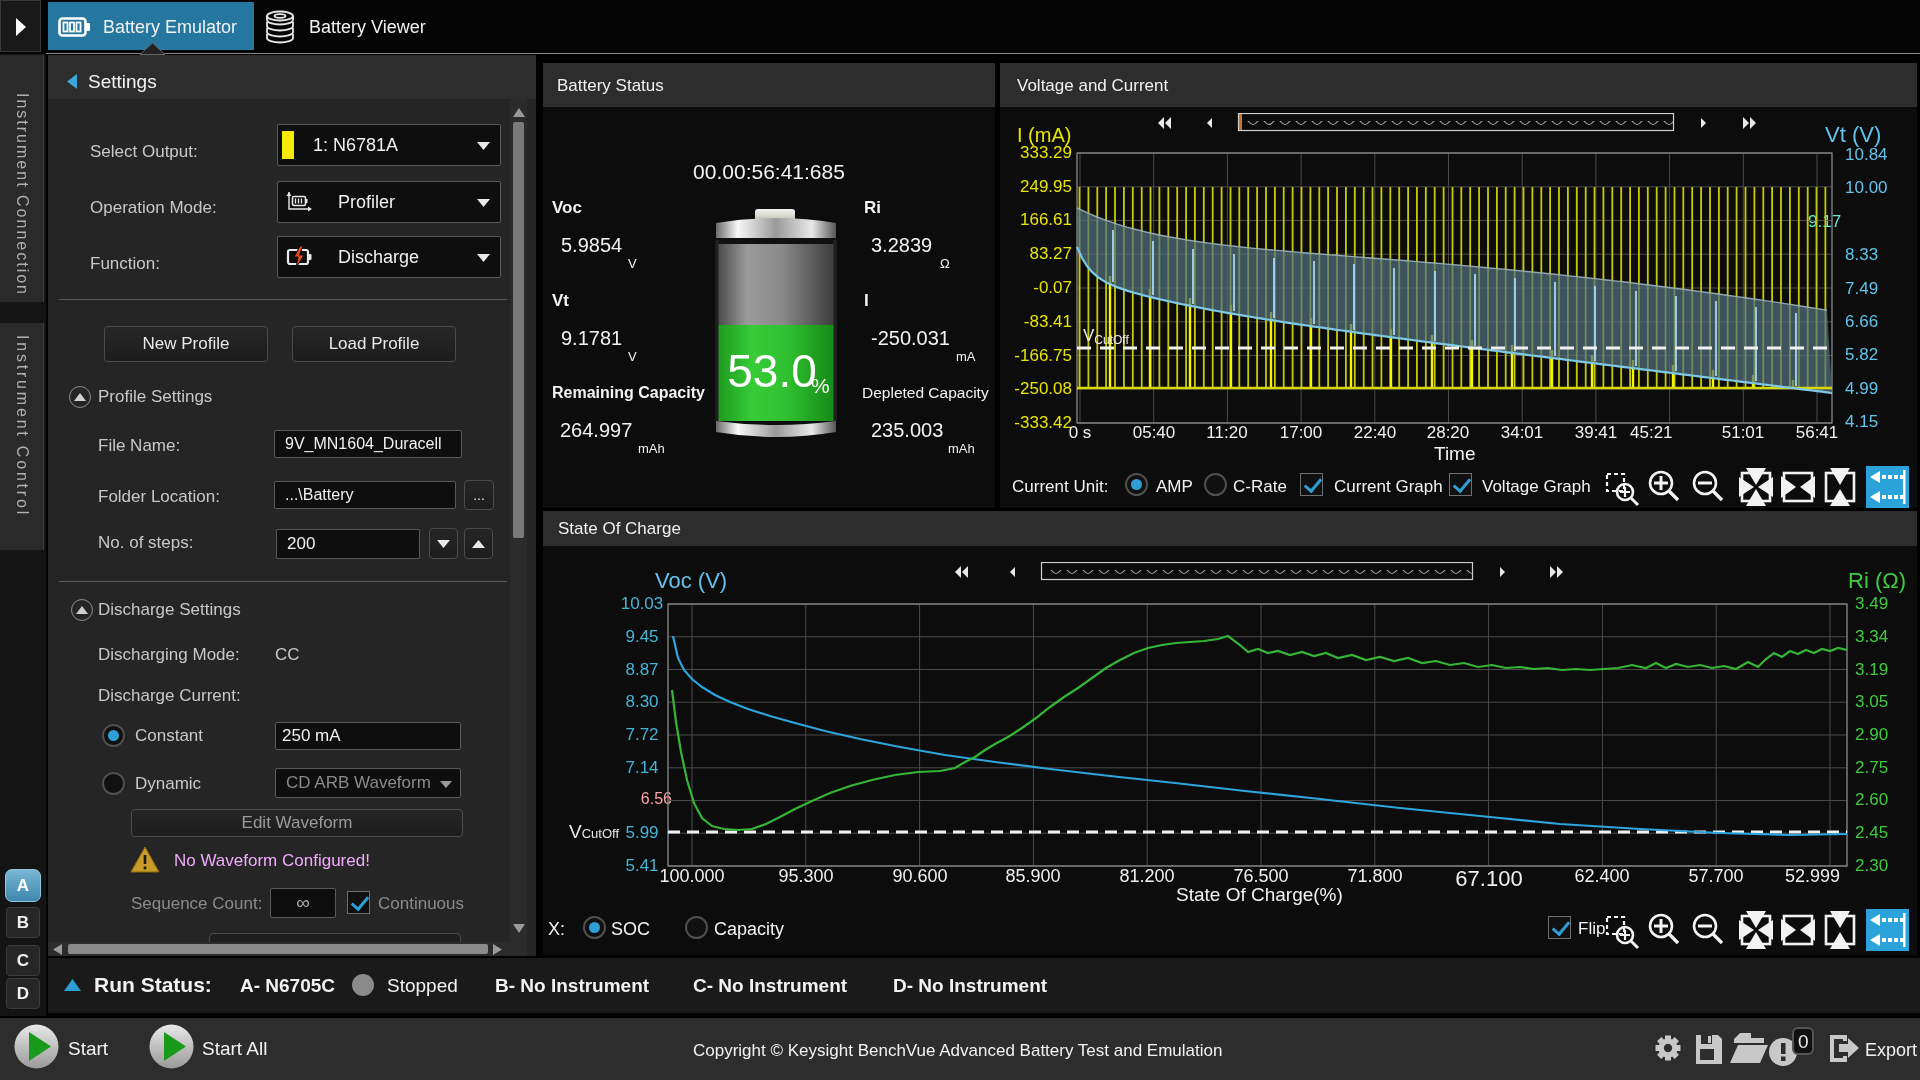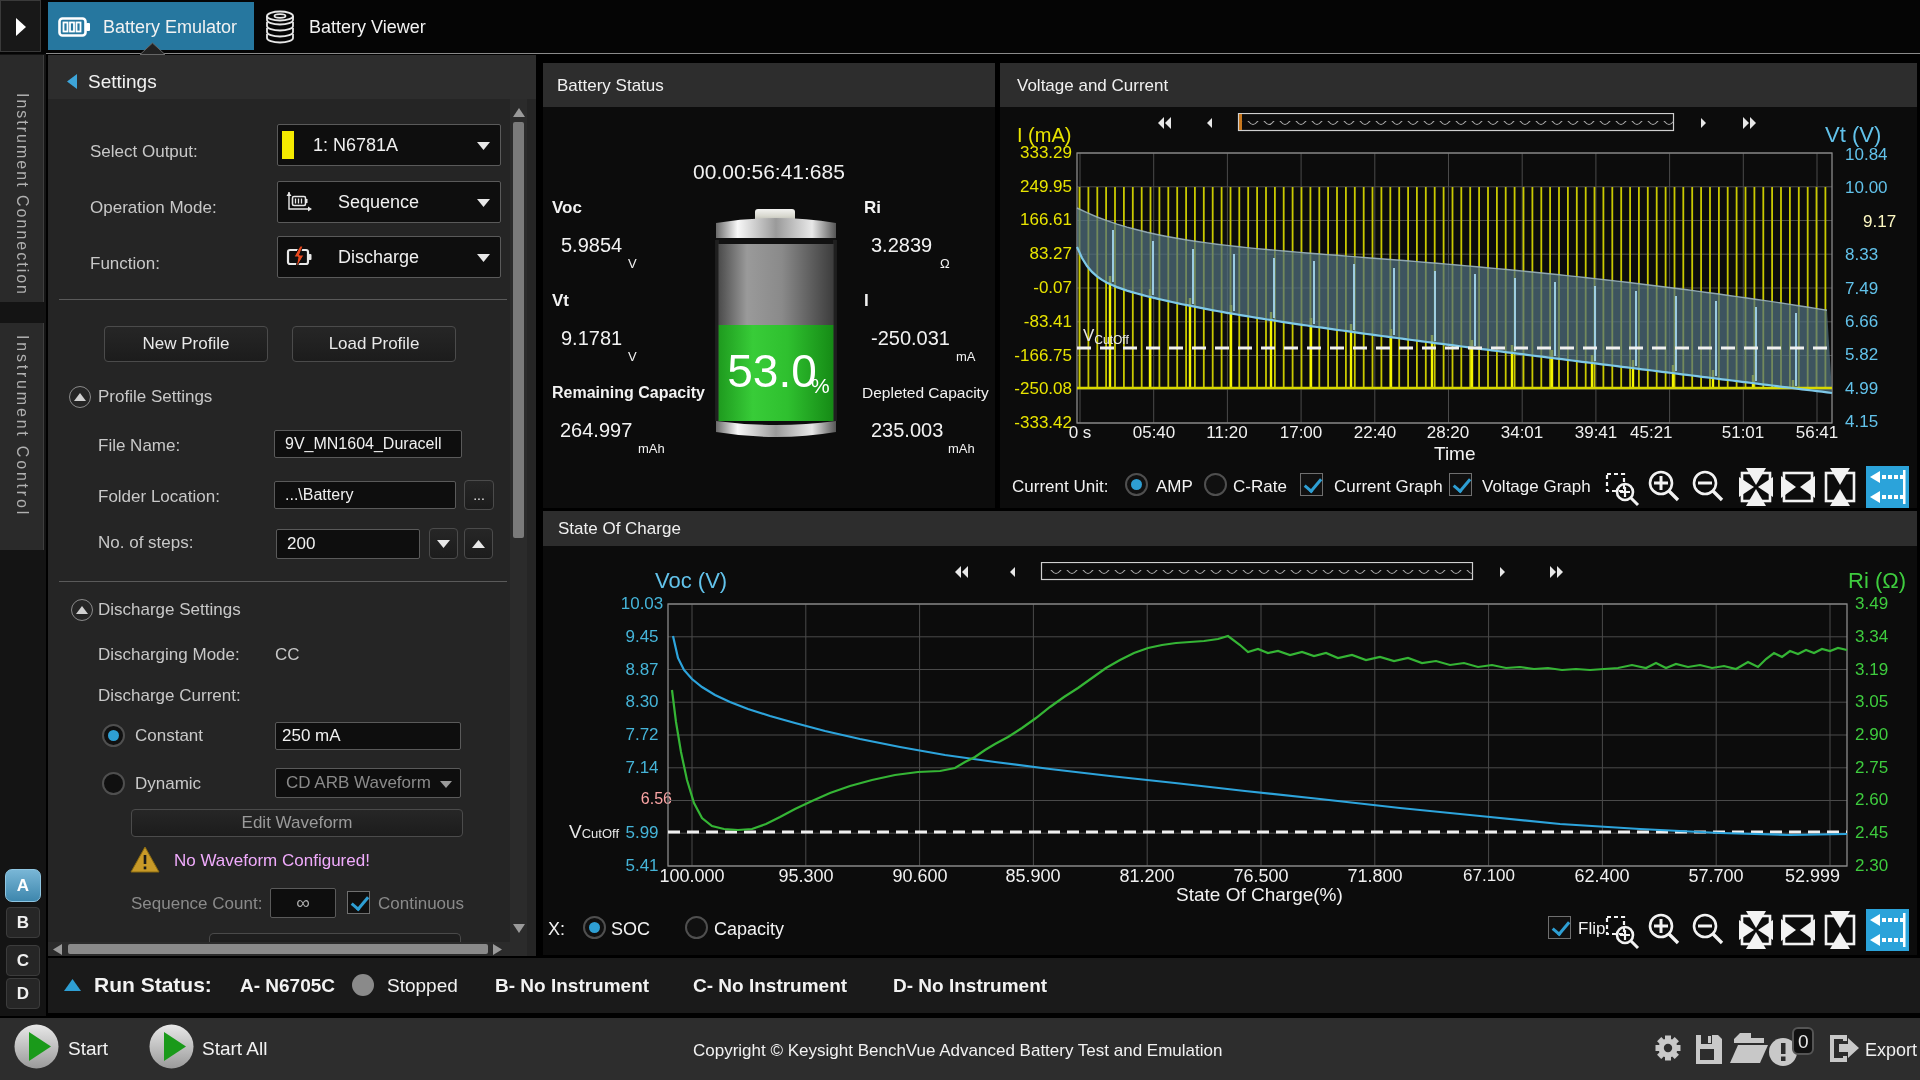--- a/index.html
+++ b/index.html
@@ -80,21 +80,21 @@
 <div class="abs input" style="left:277px;top:181px;width:224px;height:42px">
   <svg style="margin-left:8px" width="26" height="24" viewBox="0 0 26 24">
       <g stroke="#e8e8e8" fill="none" stroke-width="1.6">
   <path d="M3,2 v17 h19" stroke-width="1.4"></path>
         <path d="M3,2 l-2.5,4h5z M22,16.5 l4,2.5 -4,2.5z" fill="#e8e8e8" stroke="none"></path>
   <rect x="6.5" y="6.5" width="13" height="9" rx="1.5"></rect>
         <path d="M9.5,8.5v5M12.5,8.5v5M15.5,8.5v5" stroke-width="1.3"></path>
         <rect x="19.5" y="9" width="2" height="4" fill="#e8e8e8" stroke="none"></rect>
       </g>
     </svg>
-  <span style="margin-left:26px;font-size:18px">Sequence</span>
+  <span style="margin-left:26px;font-size:18px">Profiler</span>
   <svg style="position:absolute;right:10px;top:17px" width="13" height="8">
       <path d="M0,0h13l-6.5,8z" fill="#e8e8e8"></path>
     </svg>
 </div>
 <div class="abs lbl" style="left:90px;top:254px">Function:</div>
 <div class="abs input" style="left:277px;top:236px;width:224px;height:42px">
   <svg style="margin-left:8px" width="28" height="24" viewBox="0 0 28 24">
       <g>
   <rect x="2" y="5" width="20" height="14" rx="2" fill="none" stroke="#e8e8e8" stroke-width="2.2"></rect>
   <rect x="22.5" y="9" width="3" height="6" rx="1" fill="#e8e8e8"></rect>
@@ -288,21 +288,21 @@
 <div class="abs" style="left:1002px;top:177px;width:70px;text-align:right;font-size:17px;color:#e8e400">249.95</div>
 <div class="abs" style="left:1002px;top:210px;width:70px;text-align:right;font-size:17px;color:#e8e400">166.61</div>
 <div class="abs" style="left:1002px;top:244px;width:70px;text-align:right;font-size:17px;color:#e8e400">83.27</div>
 <div class="abs" style="left:1002px;top:278px;width:70px;text-align:right;font-size:17px;color:#e8e400">-0.07</div>
 <div class="abs" style="left:1002px;top:312px;width:70px;text-align:right;font-size:17px;color:#e8e400">-83.41</div>
 <div class="abs" style="left:1002px;top:346px;width:70px;text-align:right;font-size:17px;color:#e8e400">-166.75</div>
 <div class="abs" style="left:1002px;top:379px;width:70px;text-align:right;font-size:17px;color:#e8e400">-250.08</div>
 <div class="abs" style="left:1002px;top:413px;width:70px;text-align:right;font-size:17px;color:#e8e400">-333.42</div>
 <div class="abs" style="left:1845px;top:145px;font-size:17px;color:#62c2ea">10.84</div>
 <div class="abs" style="left:1845px;top:178px;font-size:17px;color:#62c2ea">10.00</div>
-<div class="abs" style="left:1863px;top:212px;font-size:17px;color:#fef9c3">9.17</div>
+<div class="abs" style="left:1808px;top:212px;font-size:17px;color:#5eead4">9.17</div>
 <div class="abs" style="left:1845px;top:245px;font-size:17px;color:#62c2ea">8.33</div>
 <div class="abs" style="left:1845px;top:279px;font-size:17px;color:#62c2ea">7.49</div>
 <div class="abs" style="left:1845px;top:312px;font-size:17px;color:#62c2ea">6.66</div>
 <div class="abs" style="left:1845px;top:345px;font-size:17px;color:#62c2ea">5.82</div>
 <div class="abs" style="left:1845px;top:379px;font-size:17px;color:#62c2ea">4.99</div>
 <div class="abs" style="left:1845px;top:412px;font-size:17px;color:#62c2ea">4.15</div>
 <svg class="abs" style="left:1000px;top:63px" width="917" height="445" viewBox="0 0 917 445">
 <path d="M77,90.0H832M77,123.8H832M77,157.5H832M77,191.2H832M77,225.0H832M77,258.8H832M77,292.5H832M77,326.2H832M77,360.0H832M80.0,90V360M153.7,90V360M227.4,90V360M301.1,90V360M374.8,90V360M448.5,90V360M522.2,90V360M595.9,90V360M669.6,90V360M743.3,90V360M817.0,90V360" stroke="#4a4a4a" stroke-width="1"></path>
 <rect x="77" y="90" width="755" height="270" fill="none" stroke="#8a8a8a" stroke-width="1.3"></rect>
 <path d="M79.5,124V325M88.4,124V325M97.3,124V325M106.1,124V325M115.0,124V325M123.9,124V325M132.8,124V325M141.7,124V325M150.5,124V325M159.4,124V325M168.3,124V325M177.2,124V325M186.1,124V325M194.9,124V325M203.8,124V325M212.7,124V325M221.6,124V325M230.5,124V325M239.3,124V325M248.2,124V325M257.1,124V325M266.0,124V325M274.9,124V325M283.7,124V325M292.6,124V325M301.5,124V325M310.4,124V325M319.3,124V325M328.1,124V325M337.0,124V325M345.9,124V325M354.8,124V325M363.7,124V325M372.5,124V325M381.4,124V325M390.3,124V325M399.2,124V325M408.1,124V325M416.9,124V325M425.8,124V325M434.7,124V325M443.6,124V325M452.5,124V325M461.3,124V325M470.2,124V325M479.1,124V325M488.0,124V325M496.9,124V325M505.7,124V325M514.6,124V325M523.5,124V325M532.4,124V325M541.3,124V325M550.1,124V325M559.0,124V325M567.9,124V325M576.8,124V325M585.7,124V325M594.5,124V325M603.4,124V325M612.3,124V325M621.2,124V325M630.1,124V325M638.9,124V325M647.8,124V325M656.7,124V325M665.6,124V325M674.5,124V325M683.3,124V325M692.2,124V325M701.1,124V325M710.0,124V325M718.9,124V325M727.7,124V325M736.6,124V325M745.5,124V325M754.4,124V325M763.3,124V325M772.1,124V325M781.0,124V325M789.9,124V325M798.8,124V325M807.7,124V325M816.5,124V325M825.4,124V325" stroke="#c9c900" stroke-width="1.8"></path>
@@ -433,21 +433,21 @@
 <path d="M129.0,179.0 L133.0,211.0 L138.0,241.0 L144.0,269.0 L151.0,292.0 L159.0,307.0 L169.0,315.0 L181.0,318.0 L195.0,319.0 L209.0,318.0 L223.0,313.0 L237.0,306.0 L252.0,298.0 L269.0,290.0 L287.0,282.0 L307.0,275.0 L329.0,269.0 L352.0,264.0 L375.0,261.0 L397.0,260.0 L412.0,257.0 L422.0,251.0 L432.0,246.0 L442.0,239.0 L452.0,233.0 L465.0,226.0 L479.0,217.0 L493.0,207.0 L507.0,196.0 L521.0,186.0 L535.0,177.0 L549.0,167.0 L563.0,157.0 L577.0,149.0 L591.0,142.0 L605.0,137.0 L619.0,134.0 L633.0,132.0 L647.0,131.0 L661.0,130.0 L675.0,128.0 L685.0,125.0 L697.0,134.0 L705.0,141.0 L715.0,138.0 L725.0,142.0 L735.0,140.0 L747.0,144.0 L759.0,141.0 L771.0,145.0 L783.0,142.0 L795.0,147.0 L809.0,144.0 L823.0,149.0 L837.0,146.0 L851.0,150.0 L865.0,147.0 L879.0,152.0 L893.0,150.0 L907.0,154.0 L921.0,152.0 L935.0,156.0 L949.0,154.0 L963.0,157.0 L977.0,156.0 L991.0,158.0 L1005.0,157.0 L1019.0,159.0 L1033.0,158.0 L1047.0,159.0 L1061.0,158.0 L1075.0,157.0 L1089.0,154.0 L1103.0,157.0 L1113.0,152.0 L1123.0,157.0 L1133.0,153.0 L1145.0,156.0 L1157.0,154.0 L1169.0,157.0 L1181.0,155.0 L1193.0,158.0 L1205.0,151.0 L1215.0,156.0 L1223.0,148.0 L1231.0,142.0 L1239.0,146.0 L1247.0,140.0 L1255.0,143.0 L1263.0,139.0 L1271.0,142.0 L1279.0,138.0 L1287.0,140.0 L1295.0,137.0 L1304.0,139.0" fill="none" stroke="#35b535" stroke-width="2.2"></path>
 </svg>
 <div class="abs" style="left:569px;top:821px;font-size:19px;color:#e8e8e8">V<span style="font-size:13px">CutOff</span></div>
 <div class="abs" style="left:647px;top:866px;width:90px;text-align:center;font-size:18px;color:#f0f0f0">100.000</div>
 <div class="abs" style="left:761px;top:866px;width:90px;text-align:center;font-size:18px;color:#f0f0f0">95.300</div>
 <div class="abs" style="left:875px;top:866px;width:90px;text-align:center;font-size:18px;color:#f0f0f0">90.600</div>
 <div class="abs" style="left:988px;top:866px;width:90px;text-align:center;font-size:18px;color:#f0f0f0">85.900</div>
 <div class="abs" style="left:1102px;top:866px;width:90px;text-align:center;font-size:18px;color:#f0f0f0">81.200</div>
 <div class="abs" style="left:1216px;top:866px;width:90px;text-align:center;font-size:18px;color:#f0f0f0">76.500</div>
 <div class="abs" style="left:1330px;top:866px;width:90px;text-align:center;font-size:18px;color:#f0f0f0">71.800</div>
-<div class="abs" style="left:1444px;top:866px;width:90px;text-align:center;font-size:17px;color:#f0f0f0">67.100</div>
+<div class="abs" style="left:1444px;top:866px;width:90px;text-align:center;font-size:22px;color:#f0f0f0">67.100</div>
 <div class="abs" style="left:1557px;top:866px;width:90px;text-align:center;font-size:18px;color:#f0f0f0">62.400</div>
 <div class="abs" style="left:1671px;top:866px;width:90px;text-align:center;font-size:18px;color:#f0f0f0">57.700</div>
 <div class="abs" style="left:1785px;top:866px;width:90px;font-size:18px;color:#f0f0f0">52.999</div>
 <div class="abs white" style="left:1176px;top:884px;font-size:19px">State Of Charge(%)</div>
 <div class="abs white" style="left:548px;top:919px;font-size:18px">X:</div>
 <div class="radio sel abs" style="left:583px;top:916px"></div>
 <div class="abs white" style="left:611px;top:919px;font-size:18px">SOC</div>
 <div class="radio abs" style="left:685px;top:916px"></div>
 <div class="abs white" style="left:714px;top:919px;font-size:18px">Capacity</div>
 <div class="chk abs" style="left:1548px;top:916px"></div>

